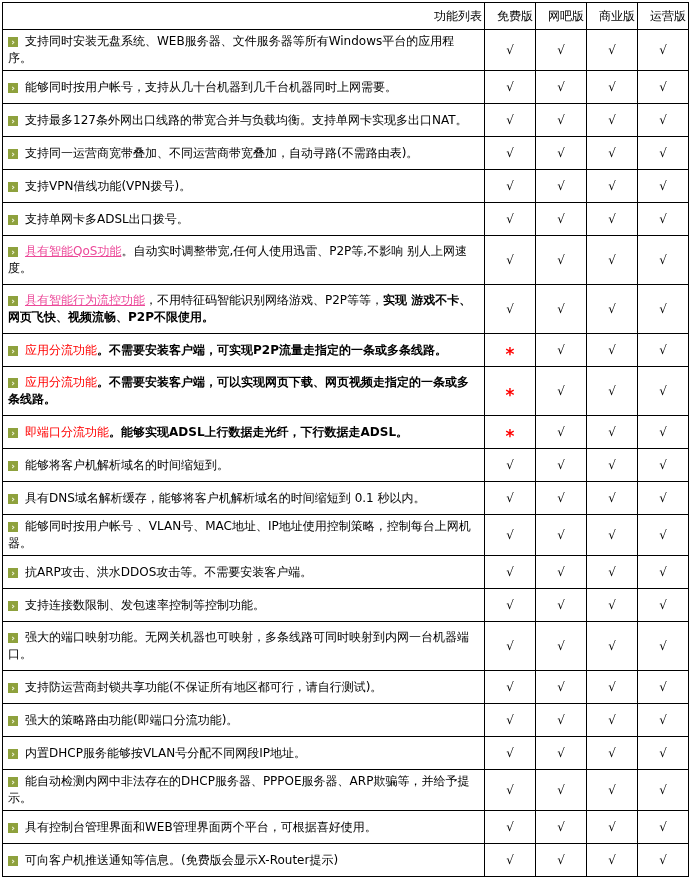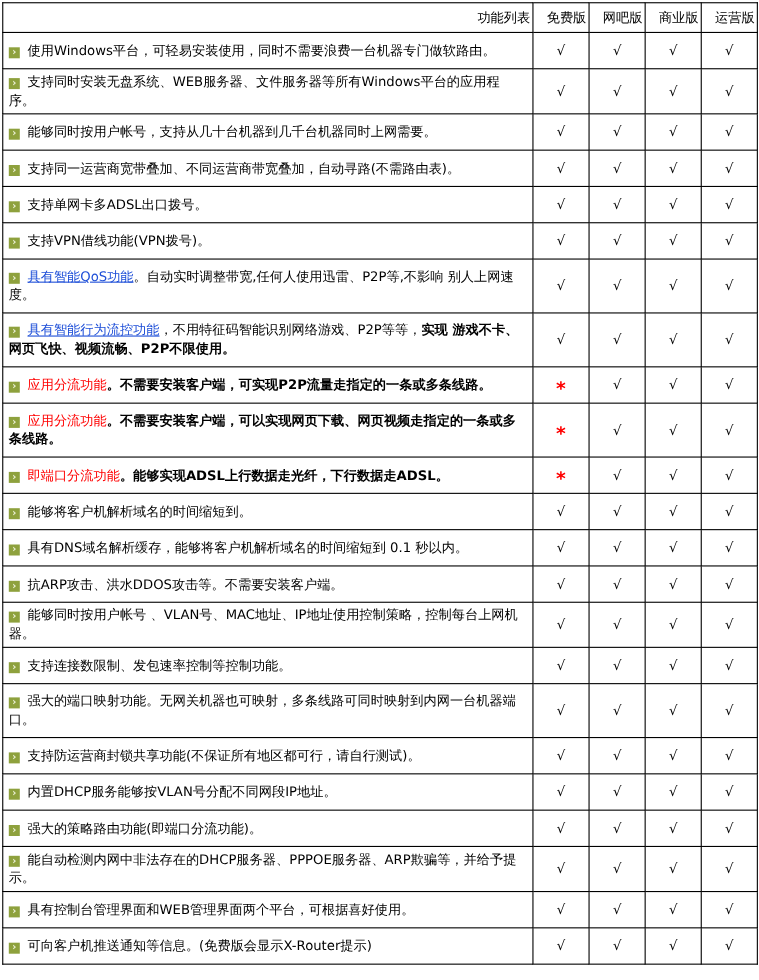--- a/index.html
+++ b/index.html
@@ -51,21 +51,21 @@
     font-size: 9px;
     line-height: 10px;
     text-align: center;
     font-weight: bold;
     margin-right: 7px;
     vertical-align: 0px;
   }
   .seg-normal { color: #000000; }
   .seg-bold   { color: #000000; font-weight: bold; }
   .seg-red    { color: #ff0000; margin-top: 40px; }
-  .seg-redu   { color: #1d4ed8; text-decoration: underline; cursor: pointer; }
+  .seg-redu   { color: #ec4899; text-decoration: underline; cursor: pointer; }
   .mark-check     { color: #000000; font-size: 12px; }
   .mark-star      { color: #ff0000; font-size: 17px; font-weight: bold; position: relative; top: 4px; }
 </style>
 </head>
 <body>
 
 <div class="page">
   <table class="cmp">
     <colgroup>
       <col style="width:482px">
@@ -78,56 +78,56 @@
       <tr id="header-row">
         <th class="col-feature">功能列表</th>
       <th class="col-ed">免费版</th>
           <th class="col-ed">网吧版</th>
           <th class="col-ed">商业版</th>
           <th class="col-ed">运营版</th>
         </tr>
     </thead>
     <tbody id="table-body">
         <tr class="single">
-          <td class="feature-cell"><span class="bullet">›</span><span class="seg-normal">使用Windows平台，可轻易安装使用，同时不需要浪费一台机器专门做软路由。</span></td>
-          <td class="mark-cell"><span class="mark-check">√</span></td>
-          <td class="mark-cell"><span class="mark-check">√</span></td>
-          <td class="mark-cell"><span class="mark-check">√</span></td>
-          <td class="mark-cell"><span class="mark-check">√</span></td>
-        </tr>
-        <tr class="single">
           <td class="feature-cell"><span class="bullet">›</span><span class="seg-normal">支持同时安装无盘系统、WEB服务器、文件服务器等所有Windows平台的应用程序。</span></td>
           <td class="mark-cell"><span class="mark-check">√</span></td>
           <td class="mark-cell"><span class="mark-check">√</span></td>
           <td class="mark-cell"><span class="mark-check">√</span></td>
           <td class="mark-cell"><span class="mark-check">√</span></td>
         </tr>
         <tr class="single">
           <td class="feature-cell"><span class="bullet">›</span><span class="seg-normal">能够同时按用户帐号，支持从几十台机器到几千台机器同时上网需要。</span></td>
           <td class="mark-cell"><span class="mark-check">√</span></td>
           <td class="mark-cell"><span class="mark-check">√</span></td>
           <td class="mark-cell"><span class="mark-check">√</span></td>
           <td class="mark-cell"><span class="mark-check">√</span></td>
         </tr>
         <tr class="single">
+          <td class="feature-cell"><span class="bullet">›</span><span class="seg-normal">支持最多127条外网出口线路的带宽合并与负载均衡。支持单网卡实现多出口NAT。</span></td>
+          <td class="mark-cell"><span class="mark-check">√</span></td>
+          <td class="mark-cell"><span class="mark-check">√</span></td>
+          <td class="mark-cell"><span class="mark-check">√</span></td>
+          <td class="mark-cell"><span class="mark-check">√</span></td>
+        </tr>
+        <tr class="single">
           <td class="feature-cell"><span class="bullet">›</span><span class="seg-normal">支持同一运营商宽带叠加、不同运营商带宽叠加，自动寻路(不需路由表)。</span></td>
           <td class="mark-cell"><span class="mark-check">√</span></td>
           <td class="mark-cell"><span class="mark-check">√</span></td>
           <td class="mark-cell"><span class="mark-check">√</span></td>
           <td class="mark-cell"><span class="mark-check">√</span></td>
         </tr>
         <tr class="single">
+          <td class="feature-cell"><span class="bullet">›</span><span class="seg-normal">支持VPN借线功能(VPN拨号)。</span></td>
+          <td class="mark-cell"><span class="mark-check">√</span></td>
+          <td class="mark-cell"><span class="mark-check">√</span></td>
+          <td class="mark-cell"><span class="mark-check">√</span></td>
+          <td class="mark-cell"><span class="mark-check">√</span></td>
+        </tr>
+        <tr class="single">
           <td class="feature-cell"><span class="bullet">›</span><span class="seg-normal">支持单网卡多ADSL出口拨号。</span></td>
-          <td class="mark-cell"><span class="mark-check">√</span></td>
-          <td class="mark-cell"><span class="mark-check">√</span></td>
-          <td class="mark-cell"><span class="mark-check">√</span></td>
-          <td class="mark-cell"><span class="mark-check">√</span></td>
-        </tr>
-        <tr class="single">
-          <td class="feature-cell"><span class="bullet">›</span><span class="seg-normal">支持VPN借线功能(VPN拨号)。</span></td>
           <td class="mark-cell"><span class="mark-check">√</span></td>
           <td class="mark-cell"><span class="mark-check">√</span></td>
           <td class="mark-cell"><span class="mark-check">√</span></td>
           <td class="mark-cell"><span class="mark-check">√</span></td>
         </tr>
         <tr class="tall">
           <td class="feature-cell"><span class="bullet">›</span><span class="seg-redu">具有智能QoS功能</span><span class="seg-normal">。自动实时调整带宽,任何人使用迅雷、P2P等,不影响 别人上网速度。</span></td>
           <td class="mark-cell"><span class="mark-check">√</span></td>
           <td class="mark-cell"><span class="mark-check">√</span></td>
           <td class="mark-cell"><span class="mark-check">√</span></td>
@@ -169,34 +169,34 @@
           <td class="mark-cell"><span class="mark-check">√</span></td>
         </tr>
         <tr class="single">
           <td class="feature-cell"><span class="bullet">›</span><span class="seg-normal">具有DNS域名解析缓存，能够将客户机解析域名的时间缩短到 0.1 秒以内。</span></td>
           <td class="mark-cell"><span class="mark-check">√</span></td>
           <td class="mark-cell"><span class="mark-check">√</span></td>
           <td class="mark-cell"><span class="mark-check">√</span></td>
           <td class="mark-cell"><span class="mark-check">√</span></td>
         </tr>
         <tr class="single">
+          <td class="feature-cell"><span class="bullet">›</span><span class="seg-normal">能够同时按用户帐号 、VLAN号、MAC地址、IP地址使用控制策略，控制每台上网机器。</span></td>
+          <td class="mark-cell"><span class="mark-check">√</span></td>
+          <td class="mark-cell"><span class="mark-check">√</span></td>
+          <td class="mark-cell"><span class="mark-check">√</span></td>
+          <td class="mark-cell"><span class="mark-check">√</span></td>
+        </tr>
+        <tr class="single">
           <td class="feature-cell"><span class="bullet">›</span><span class="seg-normal">抗ARP攻击、洪水DDOS攻击等。不需要安装客户端。</span></td>
           <td class="mark-cell"><span class="mark-check">√</span></td>
           <td class="mark-cell"><span class="mark-check">√</span></td>
           <td class="mark-cell"><span class="mark-check">√</span></td>
           <td class="mark-cell"><span class="mark-check">√</span></td>
         </tr>
         <tr class="single">
-          <td class="feature-cell"><span class="bullet">›</span><span class="seg-normal">能够同时按用户帐号 、VLAN号、MAC地址、IP地址使用控制策略，控制每台上网机器。</span></td>
-          <td class="mark-cell"><span class="mark-check">√</span></td>
-          <td class="mark-cell"><span class="mark-check">√</span></td>
-          <td class="mark-cell"><span class="mark-check">√</span></td>
-          <td class="mark-cell"><span class="mark-check">√</span></td>
-        </tr>
-        <tr class="single">
           <td class="feature-cell"><span class="bullet">›</span><span class="seg-normal">支持连接数限制、发包速率控制等控制功能。</span></td>
           <td class="mark-cell"><span class="mark-check">√</span></td>
           <td class="mark-cell"><span class="mark-check">√</span></td>
           <td class="mark-cell"><span class="mark-check">√</span></td>
           <td class="mark-cell"><span class="mark-check">√</span></td>
         </tr>
         <tr class="tall">
           <td class="feature-cell"><span class="bullet">›</span><span class="seg-normal">强大的端口映射功能。无网关机器也可映射，多条线路可同时映射到内网一台机器端口。</span></td>
           <td class="mark-cell"><span class="mark-check">√</span></td>
           <td class="mark-cell"><span class="mark-check">√</span></td>
@@ -204,28 +204,28 @@
           <td class="mark-cell"><span class="mark-check">√</span></td>
         </tr>
         <tr class="single">
           <td class="feature-cell"><span class="bullet">›</span><span class="seg-normal">支持防运营商封锁共享功能(不保证所有地区都可行，请自行测试)。</span></td>
           <td class="mark-cell"><span class="mark-check">√</span></td>
           <td class="mark-cell"><span class="mark-check">√</span></td>
           <td class="mark-cell"><span class="mark-check">√</span></td>
           <td class="mark-cell"><span class="mark-check">√</span></td>
         </tr>
         <tr class="single">
+          <td class="feature-cell"><span class="bullet">›</span><span class="seg-normal">强大的策略路由功能(即端口分流功能)。</span></td>
+          <td class="mark-cell"><span class="mark-check">√</span></td>
+          <td class="mark-cell"><span class="mark-check">√</span></td>
+          <td class="mark-cell"><span class="mark-check">√</span></td>
+          <td class="mark-cell"><span class="mark-check">√</span></td>
+        </tr>
+        <tr class="single">
           <td class="feature-cell"><span class="bullet">›</span><span class="seg-normal">内置DHCP服务能够按VLAN号分配不同网段IP地址。</span></td>
-          <td class="mark-cell"><span class="mark-check">√</span></td>
-          <td class="mark-cell"><span class="mark-check">√</span></td>
-          <td class="mark-cell"><span class="mark-check">√</span></td>
-          <td class="mark-cell"><span class="mark-check">√</span></td>
-        </tr>
-        <tr class="single">
-          <td class="feature-cell"><span class="bullet">›</span><span class="seg-normal">强大的策略路由功能(即端口分流功能)。</span></td>
           <td class="mark-cell"><span class="mark-check">√</span></td>
           <td class="mark-cell"><span class="mark-check">√</span></td>
           <td class="mark-cell"><span class="mark-check">√</span></td>
           <td class="mark-cell"><span class="mark-check">√</span></td>
         </tr>
         <tr class="single">
           <td class="feature-cell"><span class="bullet">›</span><span class="seg-normal">能自动检测内网中非法存在的DHCP服务器、PPPOE服务器、ARP欺骗等，并给予提示。</span></td>
           <td class="mark-cell"><span class="mark-check">√</span></td>
           <td class="mark-cell"><span class="mark-check">√</span></td>
           <td class="mark-cell"><span class="mark-check">√</span></td>

